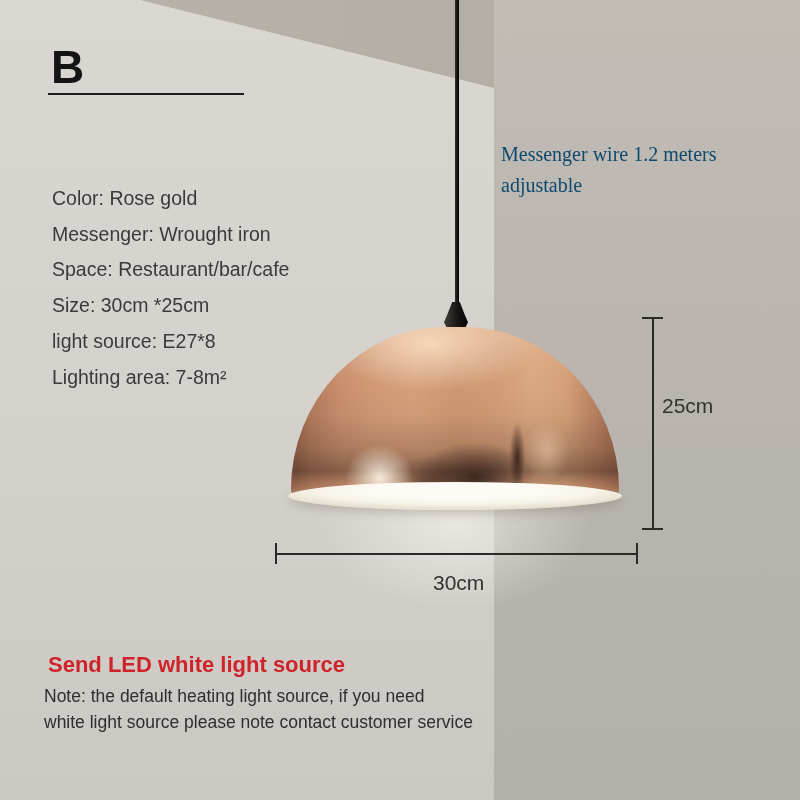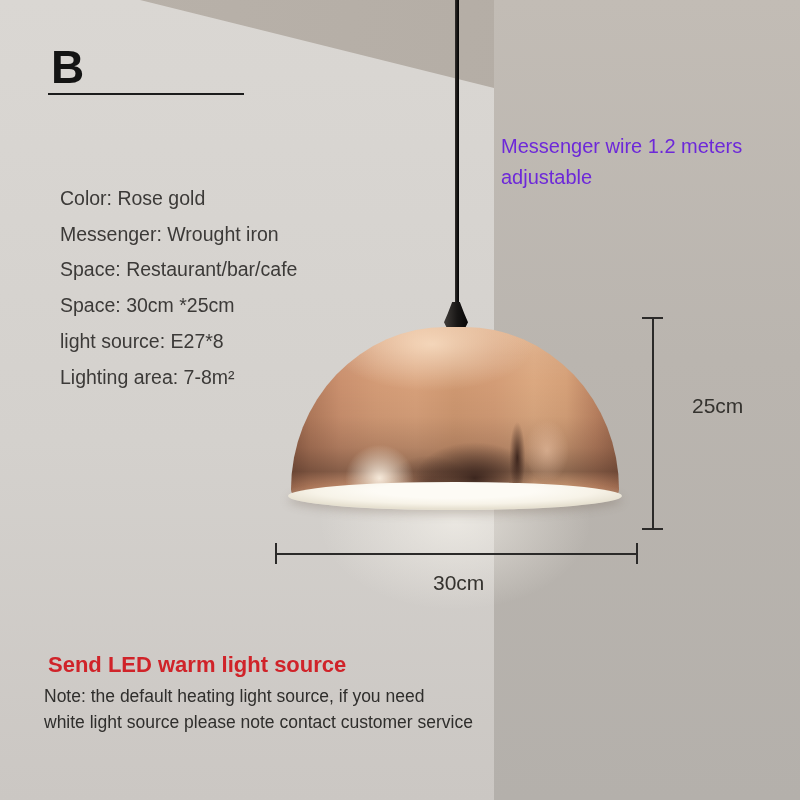--- a/index.html
+++ b/index.html
@@ -68,38 +68,38 @@
   .dim { position: absolute; background: #2b2a29; }
   .dim-line-v  { left: 652px; top: 318px; width: 2px;  height: 212px; }
   .cap-v-top   { left: 642px; top: 317px; width: 21px; height: 2px; }
   .cap-v-bot   { left: 642px; top: 528px; width: 21px; height: 2px; }
   .dim-line-h  { left: 276px; top: 553px; width: 362px; height: 2px; }
   .cap-h-left  { left: 275px; top: 543px; width: 2px;  height: 21px; }
   .cap-h-right { left: 636px; top: 543px; width: 2px;  height: 21px; }
   .dim-label {
     position: absolute; color: #35332f; font-size: 21px; white-space: nowrap;
   }
-  .dim-label-height { left: 692px; top: 394px; }
+  .dim-label-height { left: 662px; top: 394px; }
   .dim-label-width  { left: 433px; top: 571px; }
 
   
   .variant {
     position: absolute; left: 51px; top: 40px;
     font-size: 46px; font-weight: 700; color: #141414;
   }
   .variant-underline {
     position: absolute; left: 48px; top: 93px; width: 196px; height: 2px;
     background: #1c1c1c;
   }
   .wire-note {
-    position: absolute; left: 501px; top: 131px;
-    font-size: 20px; line-height: 31px; color: #6d28d9; white-space: nowrap;
+    position: absolute; left: 501px; top: 139px;
+    font-size: 20px; line-height: 31px; color: #0c4a6e; white-space: nowrap; font-family: Liberation Serif, serif;
   }
   .specs {
-    position: absolute; left: 60px; top: 181px;
+    position: absolute; left: 52px; top: 181px;
     font-size: 19.5px; color: #3c3a38;
   }
   .spec-line { line-height: 35.7px; white-space: nowrap; }
   .gift-note {
     position: absolute; left: 48px; top: 652px;
     font-size: 22px; font-weight: 700; color: #d02329; white-space: nowrap;
   }
   .bottom-note {
     position: absolute; left: 44px; top: 684px;
     font-size: 17.5px; line-height: 25.5px; color: #2f2e2c; white-space: nowrap;
@@ -125,34 +125,34 @@
 
   <div class="wire-note">
     <div>Messenger wire 1.2 meters</div>
     <div>adjustable</div>
   </div>
 
   <div class="specs">
     <div class="spec-line">Color: Rose gold</div>
     <div class="spec-line">Messenger: Wrought iron</div>
     <div class="spec-line">Space: Restaurant/bar/cafe</div>
-    <div class="spec-line">Space: 30cm *25cm</div>
+    <div class="spec-line">Size: 30cm *25cm</div>
     <div class="spec-line">light source: E27*8</div>
     <div class="spec-line">Lighting area: 7-8m²</div>
   </div>
 
   <div class="dim dim-line-v"></div>
   <div class="dim cap-v-top"></div>
   <div class="dim cap-v-bot"></div>
   <div class="dim-label dim-label-height">25cm</div>
 
   <div class="dim dim-line-h"></div>
   <div class="dim cap-h-left"></div>
   <div class="dim cap-h-right"></div>
   <div class="dim-label dim-label-width">30cm</div>
 
-  <div class="gift-note">Send LED warm light source</div>
+  <div class="gift-note">Send LED white light source</div>
   <div class="bottom-note">
     <div>Note: the default heating light source, if you need</div>
     <div>white light source please note contact customer service</div>
   </div>
 
 </div>
 
 </body></html>

